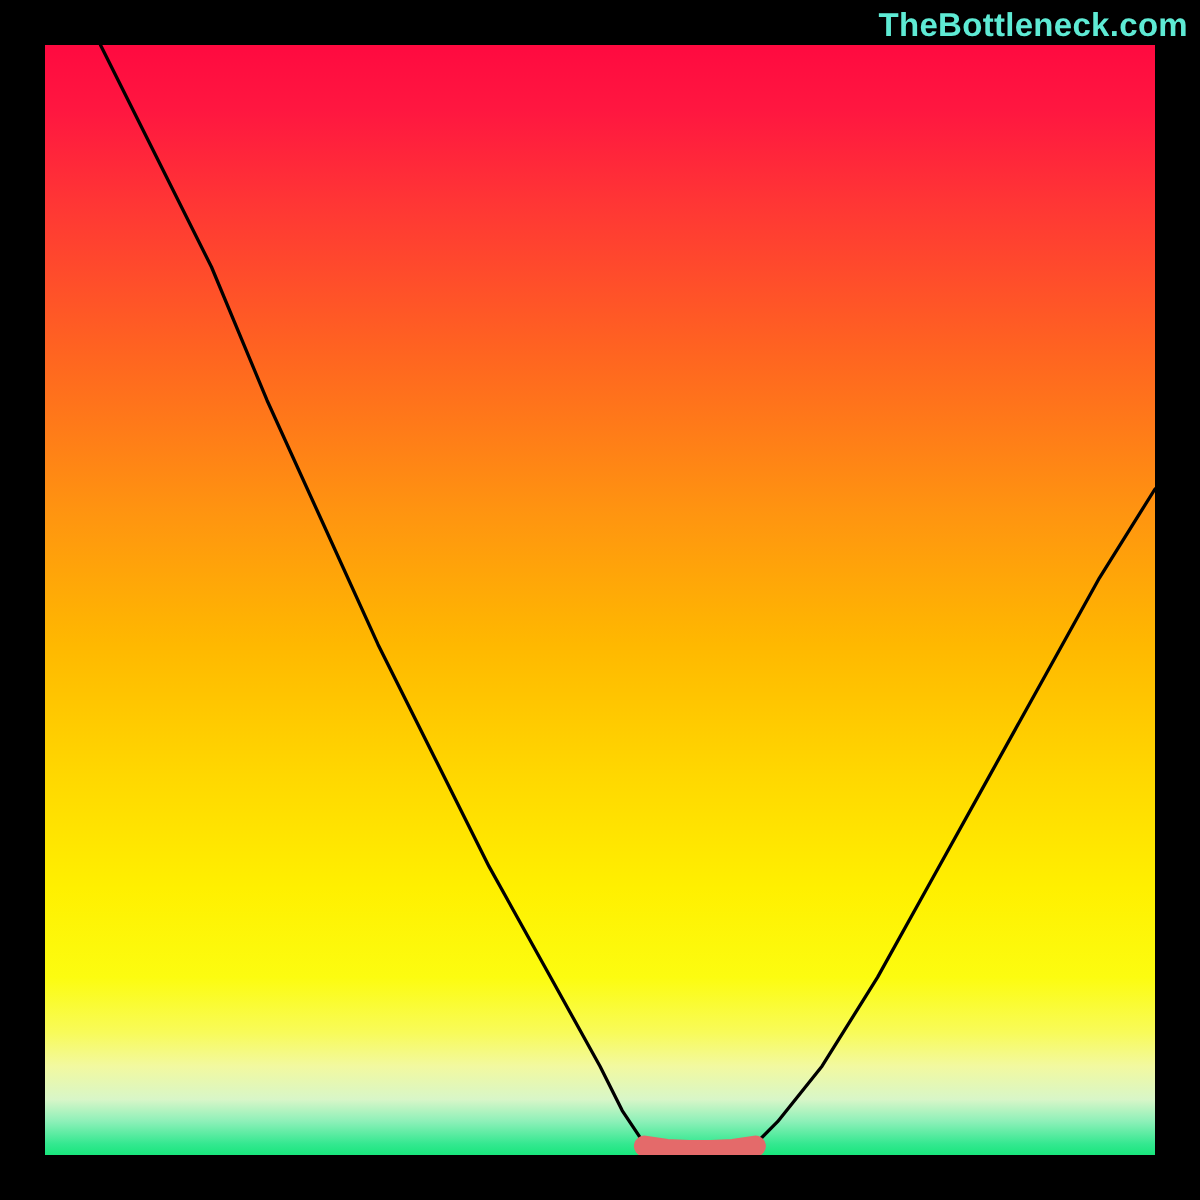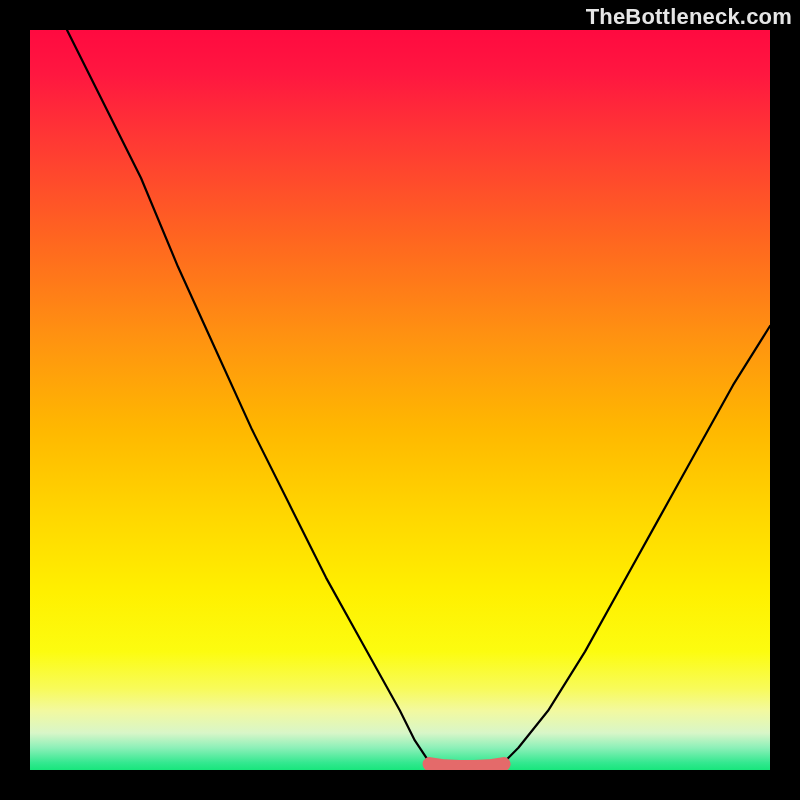--- a/index.html
+++ b/index.html
@@ -39,21 +39,21 @@
     );
     overflow: hidden;
   }
   .watermark {
     position: absolute;
     top: 4px;
     right: 8px;
     font-family: Arial, Helvetica, sans-serif;
     font-size: 22px;
     font-weight: 600;
-    color: #e5e5e5;
+    color: #5eead4;
     letter-spacing: 0.2px;
     user-select: none;
   }
   svg.curves {
     position: absolute;
     left: 0;
     top: 0;
   }
 </style>
 </head>

